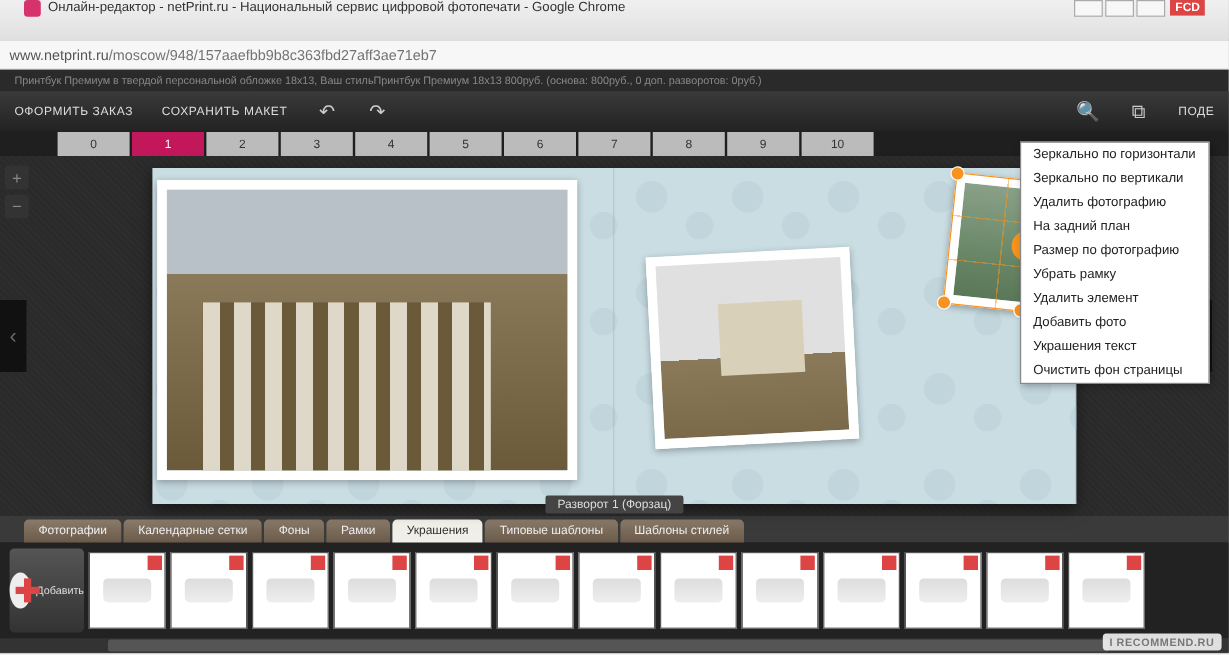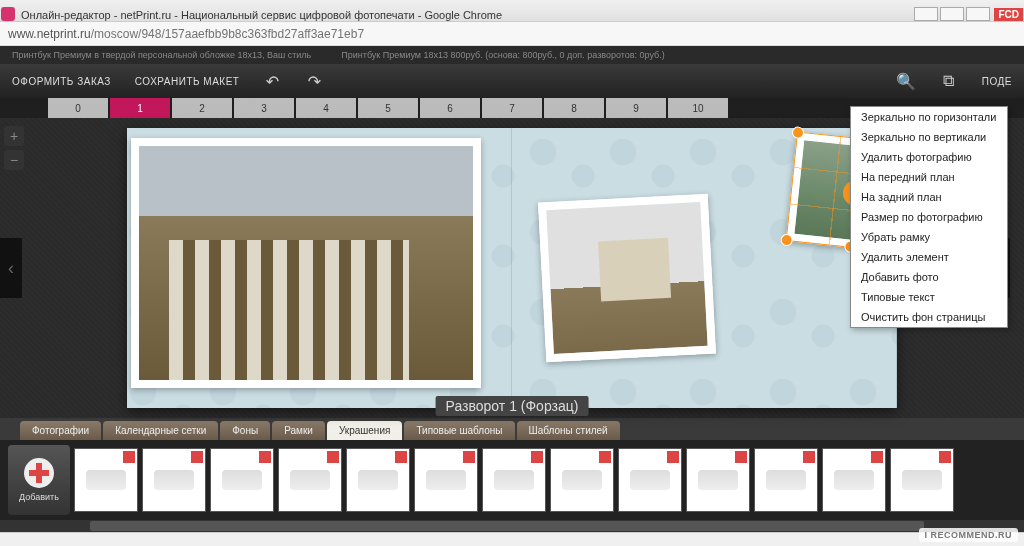--- a/index.html
+++ b/index.html
@@ -1,29 +1,29 @@
 <!DOCTYPE html>
 <html><head>
 <meta charset="utf-8">
 <style>
 * { margin: 0; padding: 0; box-sizing: border-box; font-family: Arial, sans-serif; }
 body { width: 1024px; height: 546px; overflow: hidden; background: #fff; position: relative; }
 
-.titlebar { height: 22px; background: linear-gradient(#f0f0f0,#e0e0e0); border-bottom: 1px solid #ccc; display: flex; align-items: flex-end; padding: 0 1px; font-size: 11px; color: #333; }
+.titlebar { height: 34px; background: linear-gradient(#f0f0f0,#e0e0e0); border-bottom: 1px solid #ccc; display: flex; align-items: flex-start; padding: 0 20px; font-size: 11px; color: #333; }
 .titlebar .favicon { width: 14px; height: 14px; background: #d6336c; border-radius: 3px; margin-right: 6px; }
 .titlebar .spacer { flex: 1; }
 .titlebar .winbtn { width: 24px; height: 14px; border: 1px solid #aaa; margin-left: 2px; background: #f7f7f7; }
 .titlebar .fcd { background: #d44; color: #fff; font-weight: bold; font-size: 10px; padding: 1px 4px; margin-left: 4px; }
 
 .addrbar { height: 24px; background: #f7f7f7; border-bottom: 1px solid #ddd; display: flex; align-items: center; padding: 0 8px; font-size: 12px; color: #555; }
 .addrbar .url-grey { color: #737373; }
 
 .app { position: relative; background: #2a2a2a; height: 486px; }
 
-.infobar { height: 18px; display: flex; align-items: center; padding: 0 12px; font-size: 9px; color: #888; gap: 30px; }
+.infobar { height: 18px; display: flex; align-items: center; padding: 0 12px; font-size: 9px; color: #888; }
 
 .toolbar { height: 34px; background: linear-gradient(#3a3a3a,#222); display: flex; align-items: center; padding: 0 12px; gap: 24px; }
 .toolbar .btn-text { color: #ddd; font-size: 10px; letter-spacing: 0.5px; cursor: pointer; }
 .toolbar .iconbtn { width: 18px; height: 18px; color: #ccc; cursor: pointer; display: flex; align-items: center; justify-content: center; }
 .toolbar .tflex { flex: 1; }
 
 .pagetabs { height: 20px; background: #1f1f1f; display: flex; align-items: stretch; padding-left: 48px; gap: 2px; }
 .pagetabs .pt { width: 60px; background: #bbb; color: #333; font-size: 10px; display: flex; align-items: center; justify-content: center; cursor: pointer; }
 .pagetabs .pt.active { background: #c2185b; color: #fff; }
 
@@ -39,31 +39,31 @@
 .photo { position: absolute; border: 8px solid #fff; box-shadow: 0 2px 6px rgba(0,0,0,0.3); }
 .photo.p1 { left: 4px; top: 10px; width: 350px; height: 250px; background: linear-gradient(#b8c0c8 0%,#b8c0c8 30%,#8a7a5a 30%,#6a5a3a 100%); }
 .photo.p1::before { content:""; position:absolute; left:30px; bottom:0; width:240px; height:140px; background: repeating-linear-gradient(90deg,#ddd8c8 0,#ddd8c8 14px,#6a5a3a 14px,#6a5a3a 26px); }
 .photo.p2 { left: 30px; top: 70px; width: 170px; height: 160px; transform: rotate(-3deg); background: linear-gradient(#e0e0e0 0%,#e0e0e0 55%,#8a7a5a 55%,#7a6a4a 100%); }
 .photo.p2::after { content:""; position:absolute; left:50px; bottom:50px; width:70px; height:60px; background:#d8d0b8; }
 .photo.p3 { right: -25px; top: 10px; width: 130px; height: 110px; transform: rotate(6deg); background: linear-gradient(#8aa088 0%,#6a8868 60%,#5a7858 100%); }
 .sel-overlay { position: absolute; border: 1px solid #f7931e; background: repeating-linear-gradient(0deg,transparent,transparent 33%,rgba(247,147,30,0.5) 33%,rgba(247,147,30,0.5) 34%), repeating-linear-gradient(90deg,transparent,transparent 33%,rgba(247,147,30,0.5) 33%,rgba(247,147,30,0.5) 34%); }
 .sel-handle { position:absolute; width:12px; height:12px; background:#f7931e; border:1px solid #fff; border-radius:50%; }
 .sel-center { position:absolute; left:50%; top:50%; transform:translate(-50%,-50%); width:26px; height:26px; background:#f7931e; border-radius:50%; display:flex; align-items:center; justify-content:center; color:#fff; font-size:14px; }
 
-.spread-label { position:absolute; bottom:2px; left:50%; transform:translateX(-50%); background:#444; color:#ddd; font-size:14px; padding:2px 10px; border-radius:2px; }
+.spread-label { position:absolute; bottom:2px; left:50%; transform:translateX(-50%); background:#444; color:#ddd; font-size:10px; padding:2px 10px; border-radius:2px; }
 
 .ctx-menu { position: absolute; right: 16px; top: 60px; width: 158px; background: #fff; border: 1px solid #888; box-shadow: 2px 2px 6px rgba(0,0,0,0.3); z-index: 50; }
 .ctx-menu .mi { padding: 4px 10px; font-size: 11px; color: #222; cursor: pointer; white-space: nowrap; }
 
 .gallery-tabs { height: 22px; background: #3a3a3a; display: flex; align-items: flex-end; padding-left: 20px; gap: 2px; }
 .gallery-tabs .gt { padding: 4px 12px; font-size: 10px; background: linear-gradient(#8a7a6a,#6a5a4a); color: #eee; border-radius: 4px 4px 0 0; cursor: pointer; }
 .gallery-tabs .gt.active { background: #f0f0e8; color: #333; }
 
 .gallery { height: 80px; background: #222; display: flex; align-items: center; padding: 4px 8px; gap: 4px; overflow: hidden; }
-.gallery .addbtn { width: 62px; height: 70px; background: linear-gradient(#555,#333); border-radius: 4px; display: flex; flex-direction: column; align-items: center; justify-content: center; gap: 4px; cursor: pointer; }
+.gallery .addbtn { width: 62px; height: 70px; background: linear-gradient(#555,#333); border-radius: 4px; display: flex; flex-direction: row; align-items: center; justify-content: center; gap: 4px; cursor: pointer; }
 .gallery .addbtn .plus { width: 30px; height: 30px; background: #eee; border-radius: 50%; position: relative; }
 .gallery .addbtn .plus::before, .gallery .addbtn .plus::after { content:""; position:absolute; background:#d44; }
 .gallery .addbtn .plus::before { left:12px; top:5px; width:6px; height:20px; }
 .gallery .addbtn .plus::after { left:5px; top:12px; width:20px; height:6px; }
 .gallery .addbtn .lbl { color:#ddd; font-size:9px; }
 .gallery .thumb { width: 64px; height: 64px; background: #fff; border: 1px solid #555; position: relative; cursor: pointer; display:flex; align-items:center; justify-content:center; }
 .gallery .thumb .del { position:absolute; top:2px; right:2px; width:12px; height:12px; background:#d44; }
 .gallery .thumb .deco { width:40px; height:20px; background: linear-gradient(#ddd,#eee); border-radius:4px; }
 
 .hscroll { height: 12px; background: #333; display:flex; align-items:center; }
@@ -223,26 +223,25 @@
       </div>
   </div>
   <div class="hscroll">
       <div class="track"></div>
     </div>
 
   <div class="ctx-menu" id="ctxmenu">
       <div class="mi">Зеркально по горизонтали</div>
       <div class="mi">Зеркально по вертикали</div>
       <div class="mi">Удалить фотографию</div>
-      <div class="mi">На передний план</div>
       <div class="mi">На задний план</div>
       <div class="mi">Размер по фотографию</div>
       <div class="mi">Убрать рамку</div>
       <div class="mi">Удалить элемент</div>
       <div class="mi">Добавить фото</div>
-      <div class="mi">Типовые текст</div>
+      <div class="mi">Украшения текст</div>
       <div class="mi">Очистить фон страницы</div>
     </div>
 
 </div>
 
 <div class="bottom-scroll"></div>
 <div class="watermark">I RECOMMEND.RU</div>
 
 </body></html>

